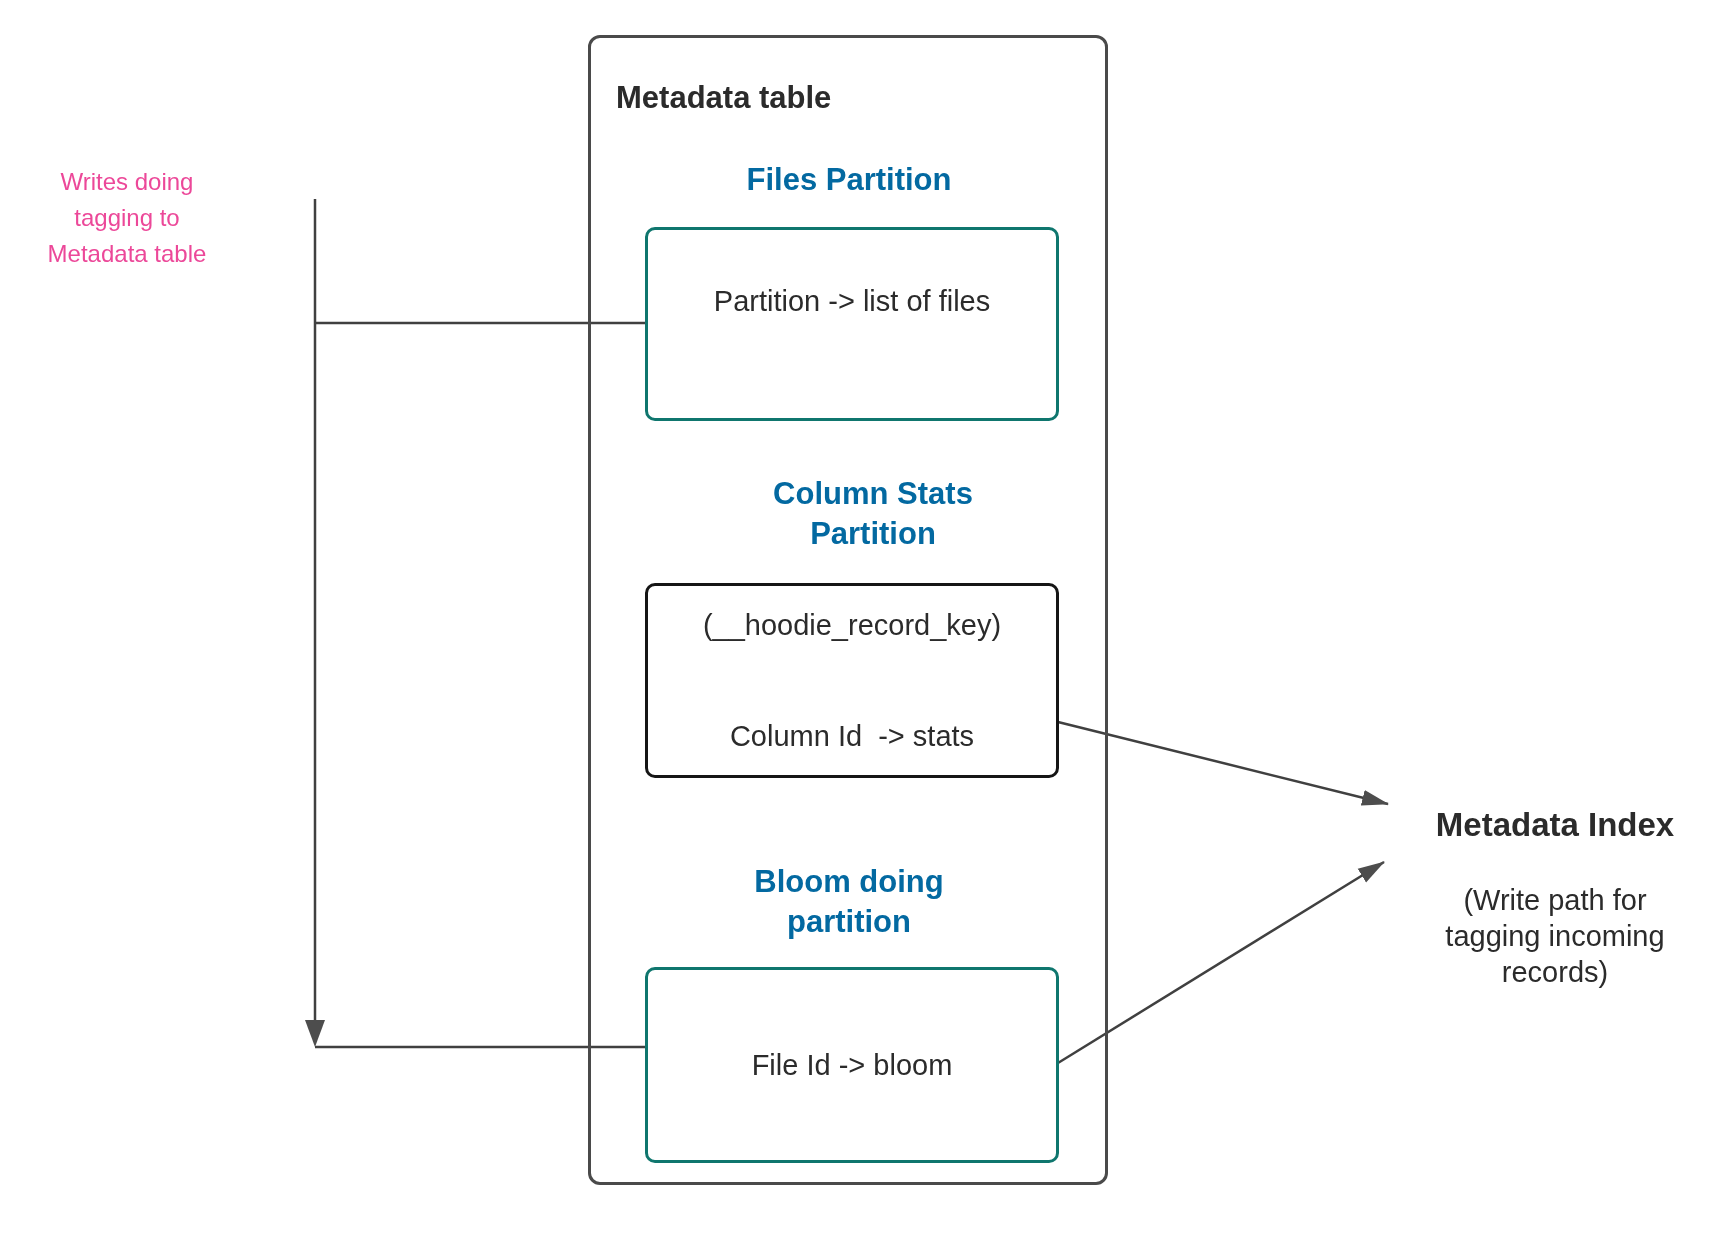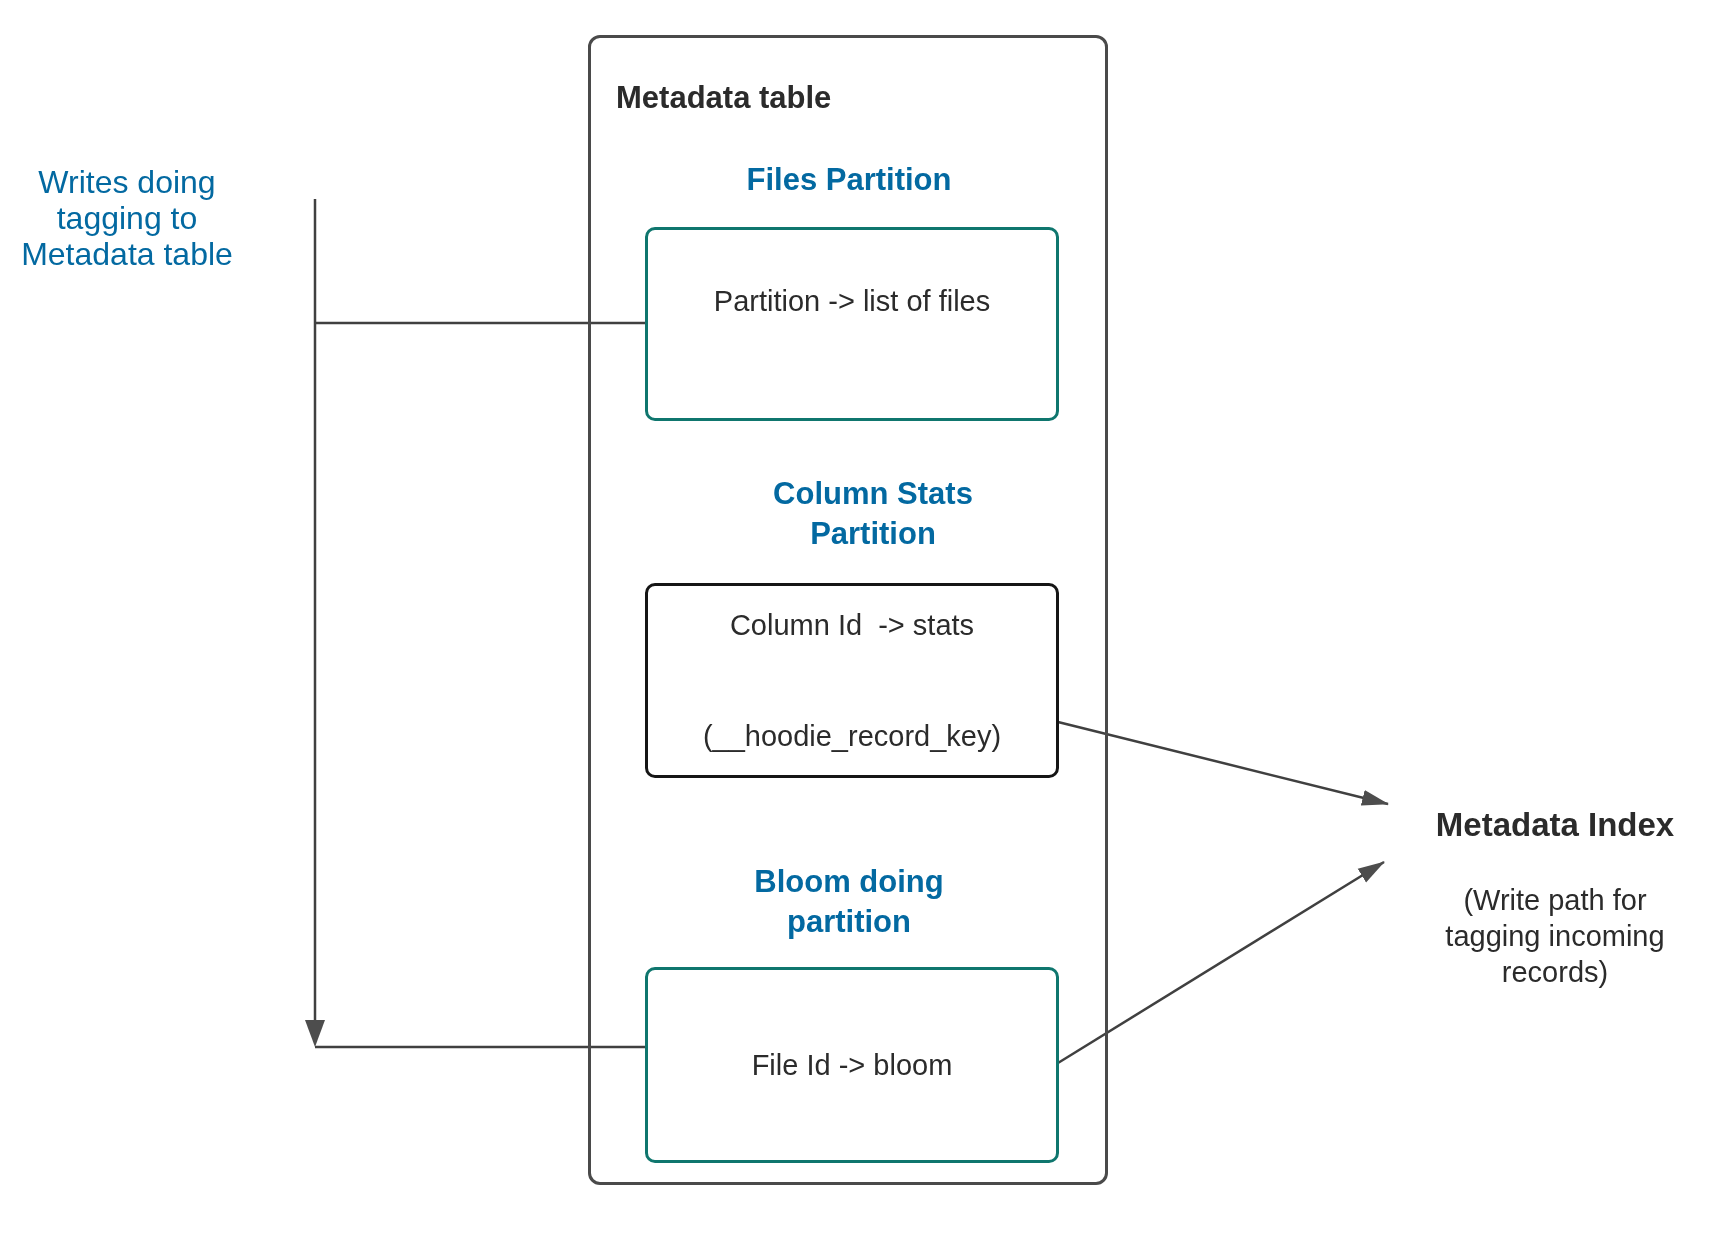--- a/index.html
+++ b/index.html
@@ -65,23 +65,23 @@
     font-size: 29px;
     line-height: 37px;
     color: #2b2b2b;
     white-space: pre-wrap;
   }
   .left-note {
     position: absolute;
     left: 18px; top: 164px;
     width: 218px;
     text-align: center;
-    font-size: 32px;
+    font-size: 24px;
     line-height: 36px;
-    color: #0369a1;
+    color: #ec4899;
   }
   .index-block {
     position: absolute;
     left: 1390px; top: 806px;
     width: 330px;
     text-align: center;
   }
   .index-title {
     font-size: 33px;
     font-weight: 700;
@@ -131,22 +131,22 @@
   <div class="inner-box box-files">
     <div class="box-text">Partition -&gt; list of files</div>
   </div>
 
   <div class="part-heading heading-column">
     <div>Column Stats</div>
     <div>Partition</div>
   </div>
   <div class="inner-box box-column">
     <div class="box-text">
+      <div>(__hoodie_record_key)</div>
       <div>Column Id  -&gt; stats</div>
-      <div>(__hoodie_record_key)</div>
     </div>
   </div>
 
   <div class="part-heading heading-bloom">
     <div>Bloom doing</div>
     <div>partition</div>
   </div>
   <div class="inner-box box-bloom">
     <div class="box-text">File Id -&gt; bloom</div>
   </div>

